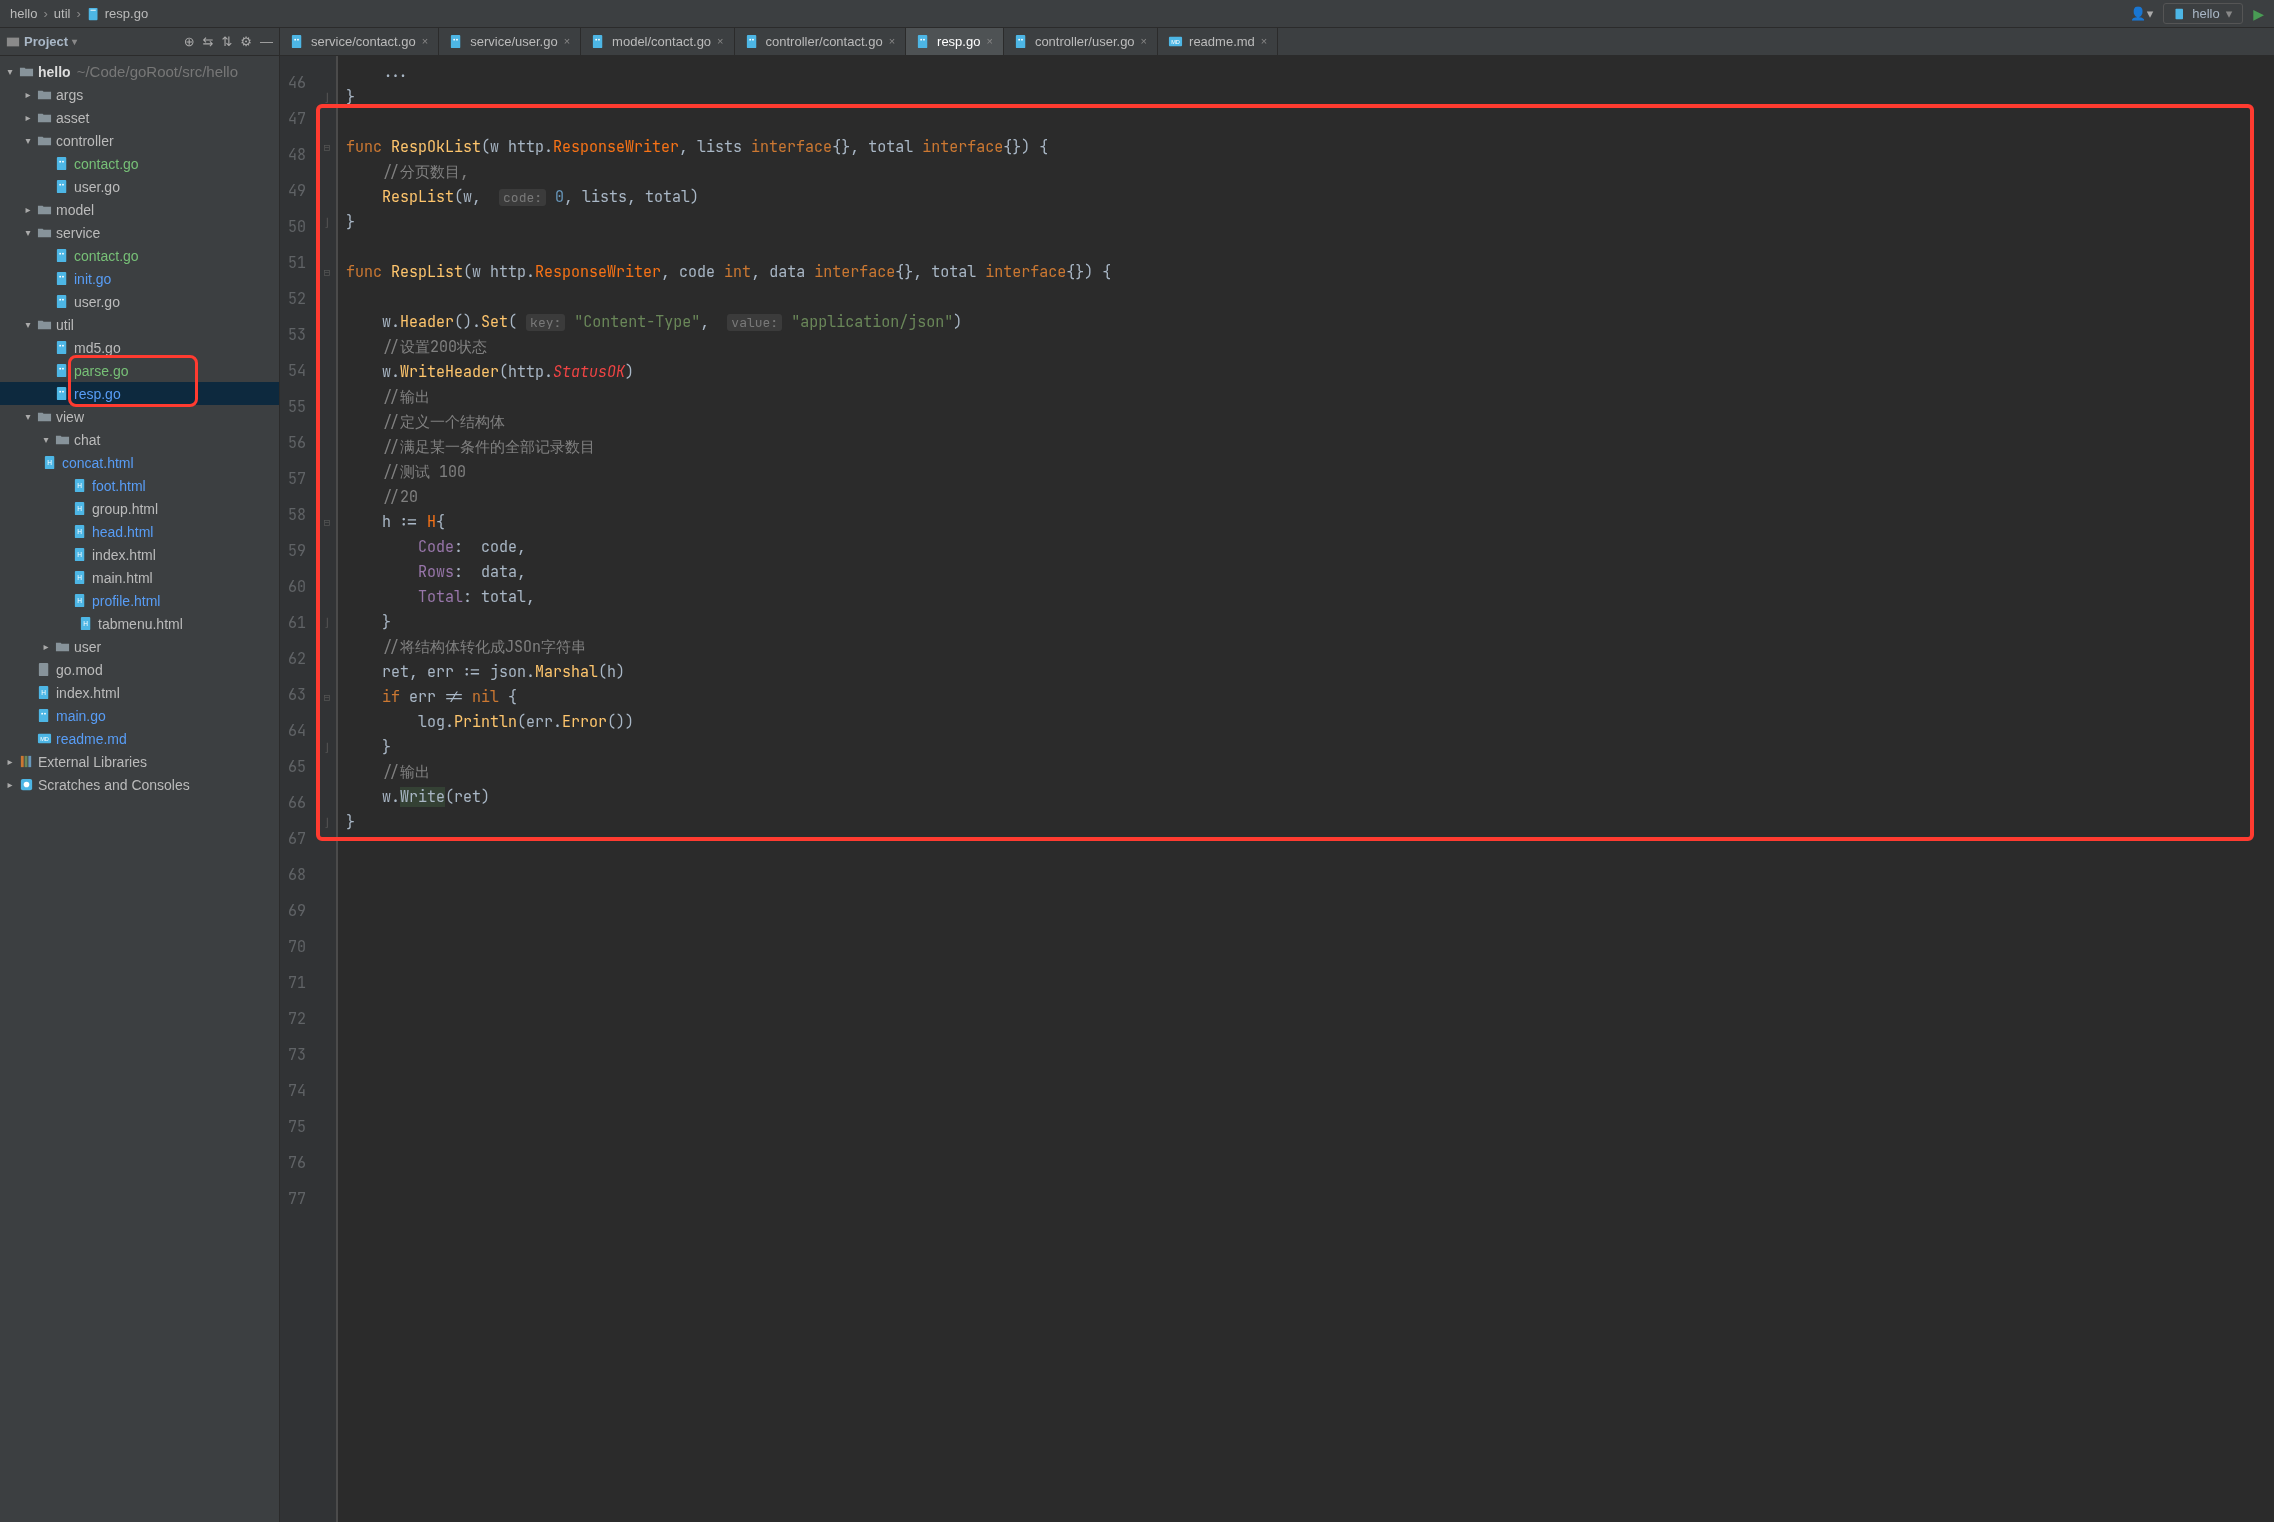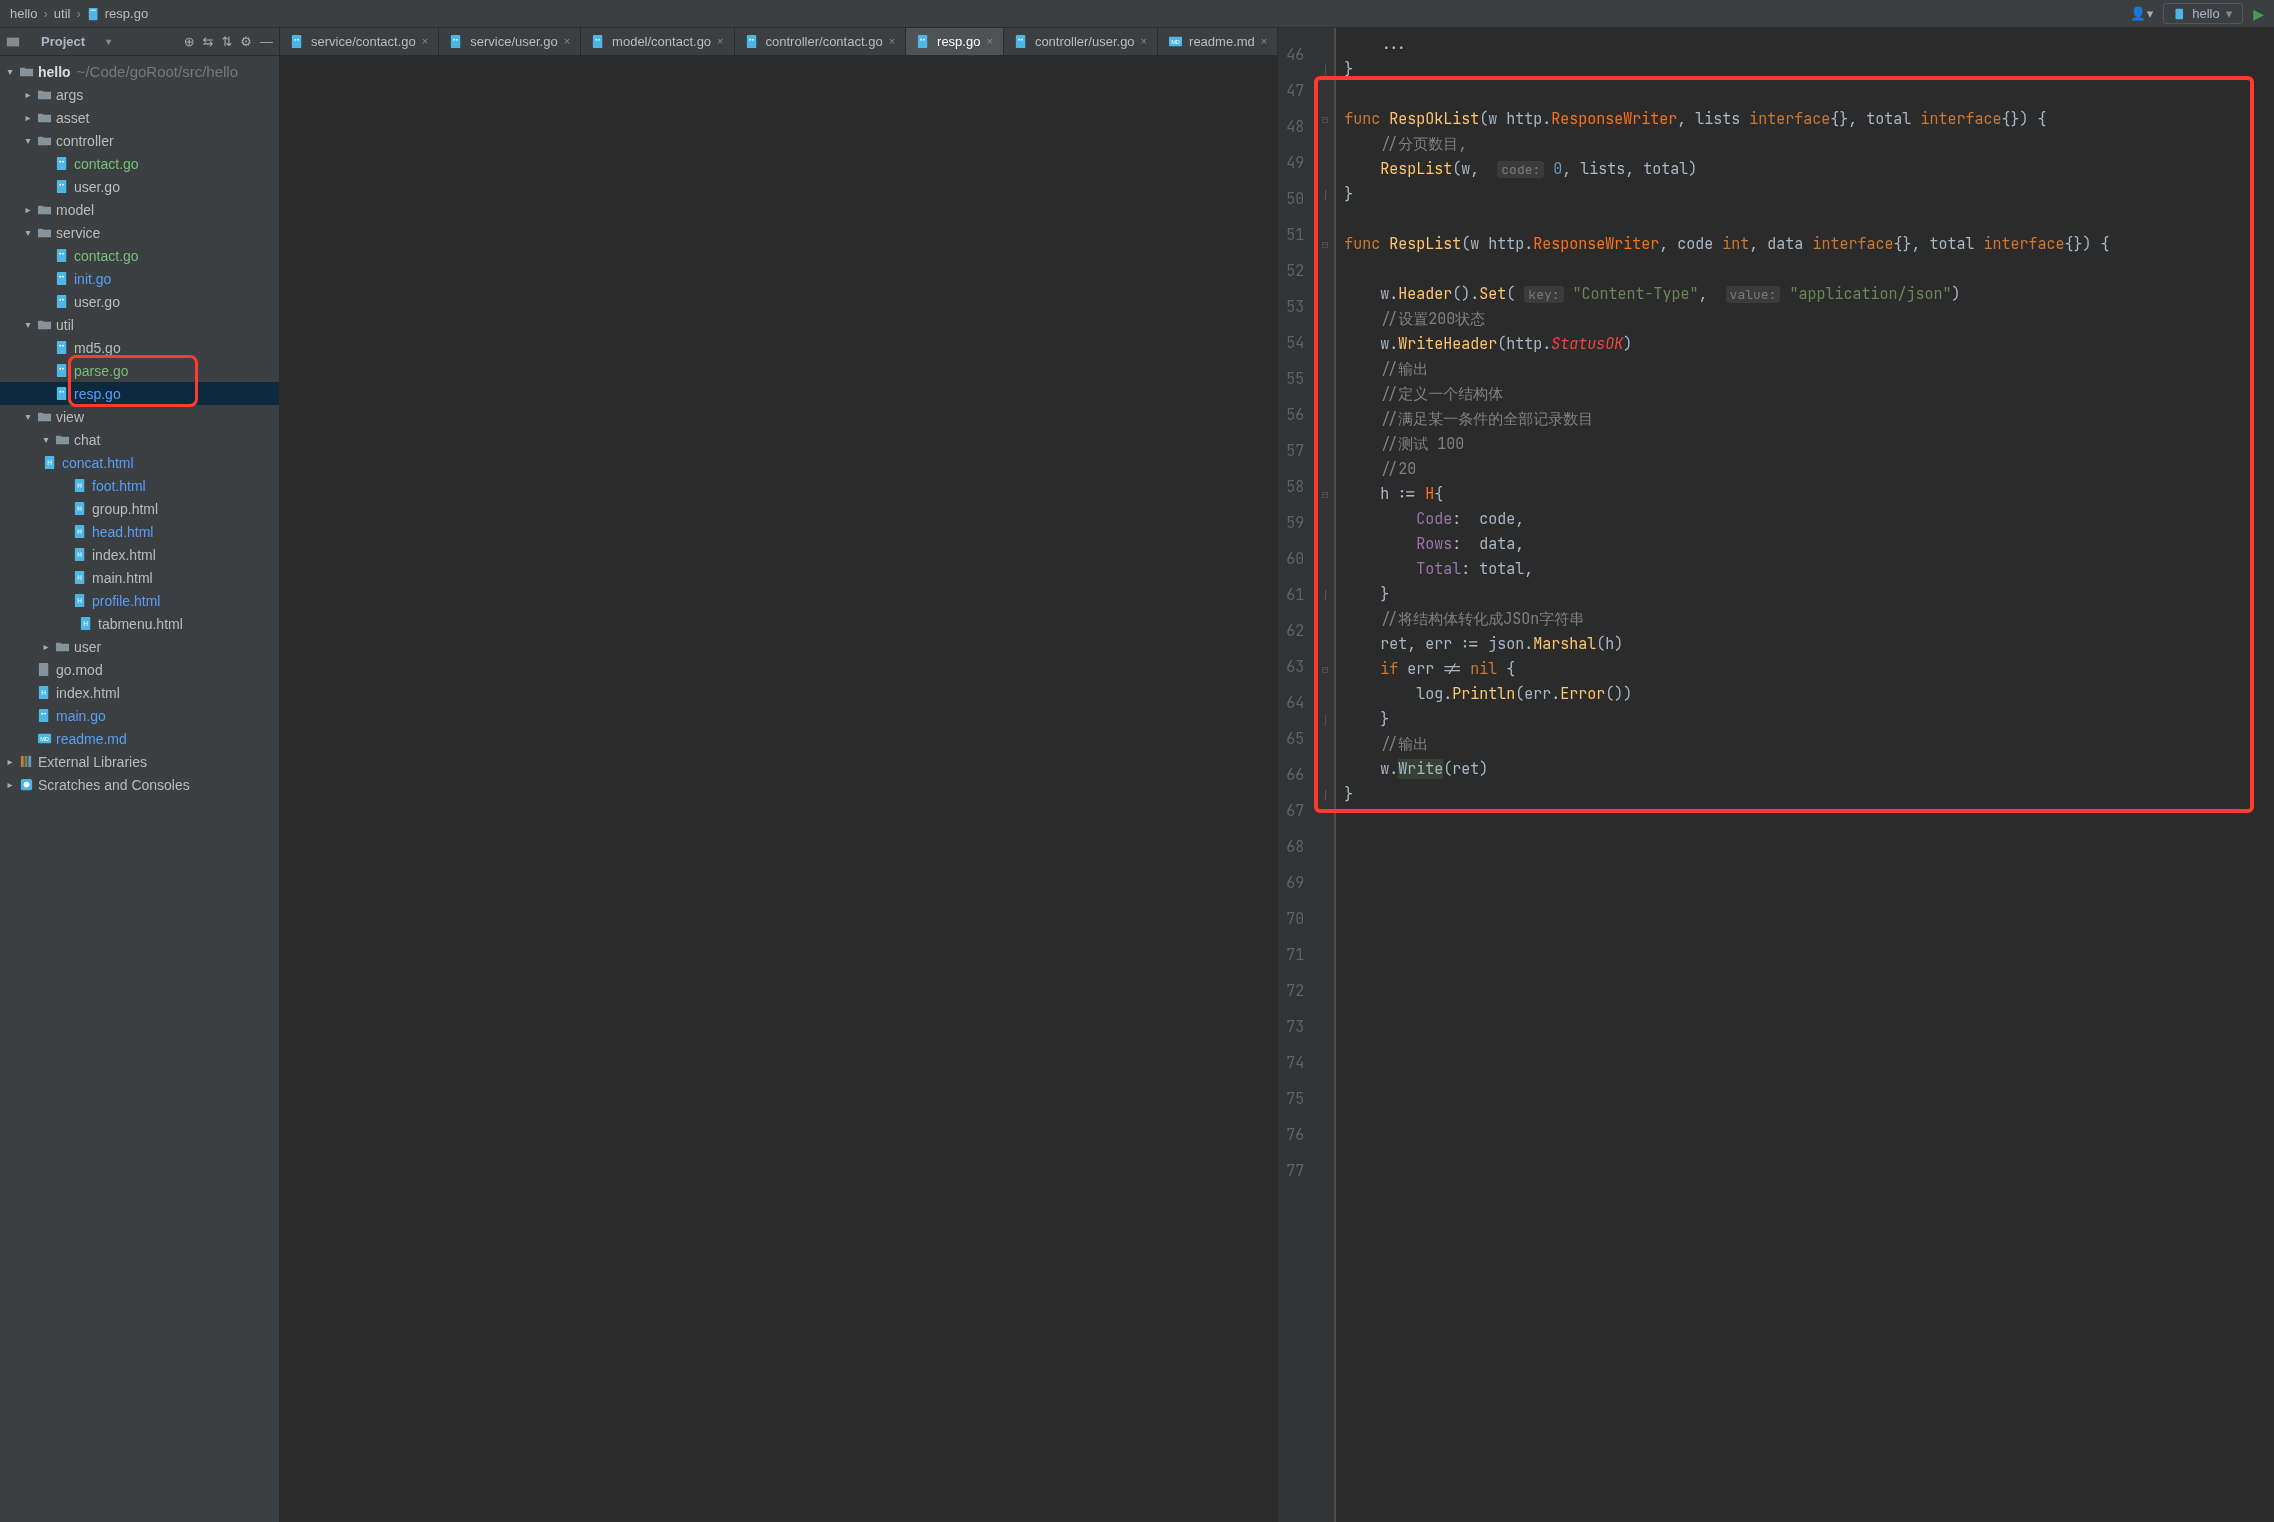--- a/index.html
+++ b/index.html
@@ -53,21 +53,21 @@
   display:flex; flex-direction:column;
 }
 .sidebar-header {
   height:28px;
   border-bottom:1px solid #2b2b2b;
   display:flex; align-items:center;
   padding:0 6px;
   gap:6px;
 }
 .sidebar-header .title {
-  display:flex; align-items:center; gap:21px;
+  display:flex; align-items:center; gap:4px;
   font-weight:bold;
 }
 .sidebar-header .icons { margin-left:auto; display:flex; gap:8px; color:#aaa; }
 .tree {
   flex:1;
   overflow:auto;
   padding:4px 0;
   font-size:14px;
   line-height:22px;
 }
@@ -94,21 +94,21 @@
   position:absolute;
   left:68px; width:130px;
   border:3px solid #ff3b30;
   border-radius:8px;
   height:52px;
 }
 
 
 .editor-area {
   flex:1;
-  display:flex; flex-direction:row;
+  display:flex; flex-direction:column;
   min-width:0;
 }
 .tabs {
   height:28px;
   background:#3c3f41;
   display:flex; align-items:flex-end;
   border-bottom:1px solid #2b2b2b;
   overflow:hidden;
 }
 .tab {

